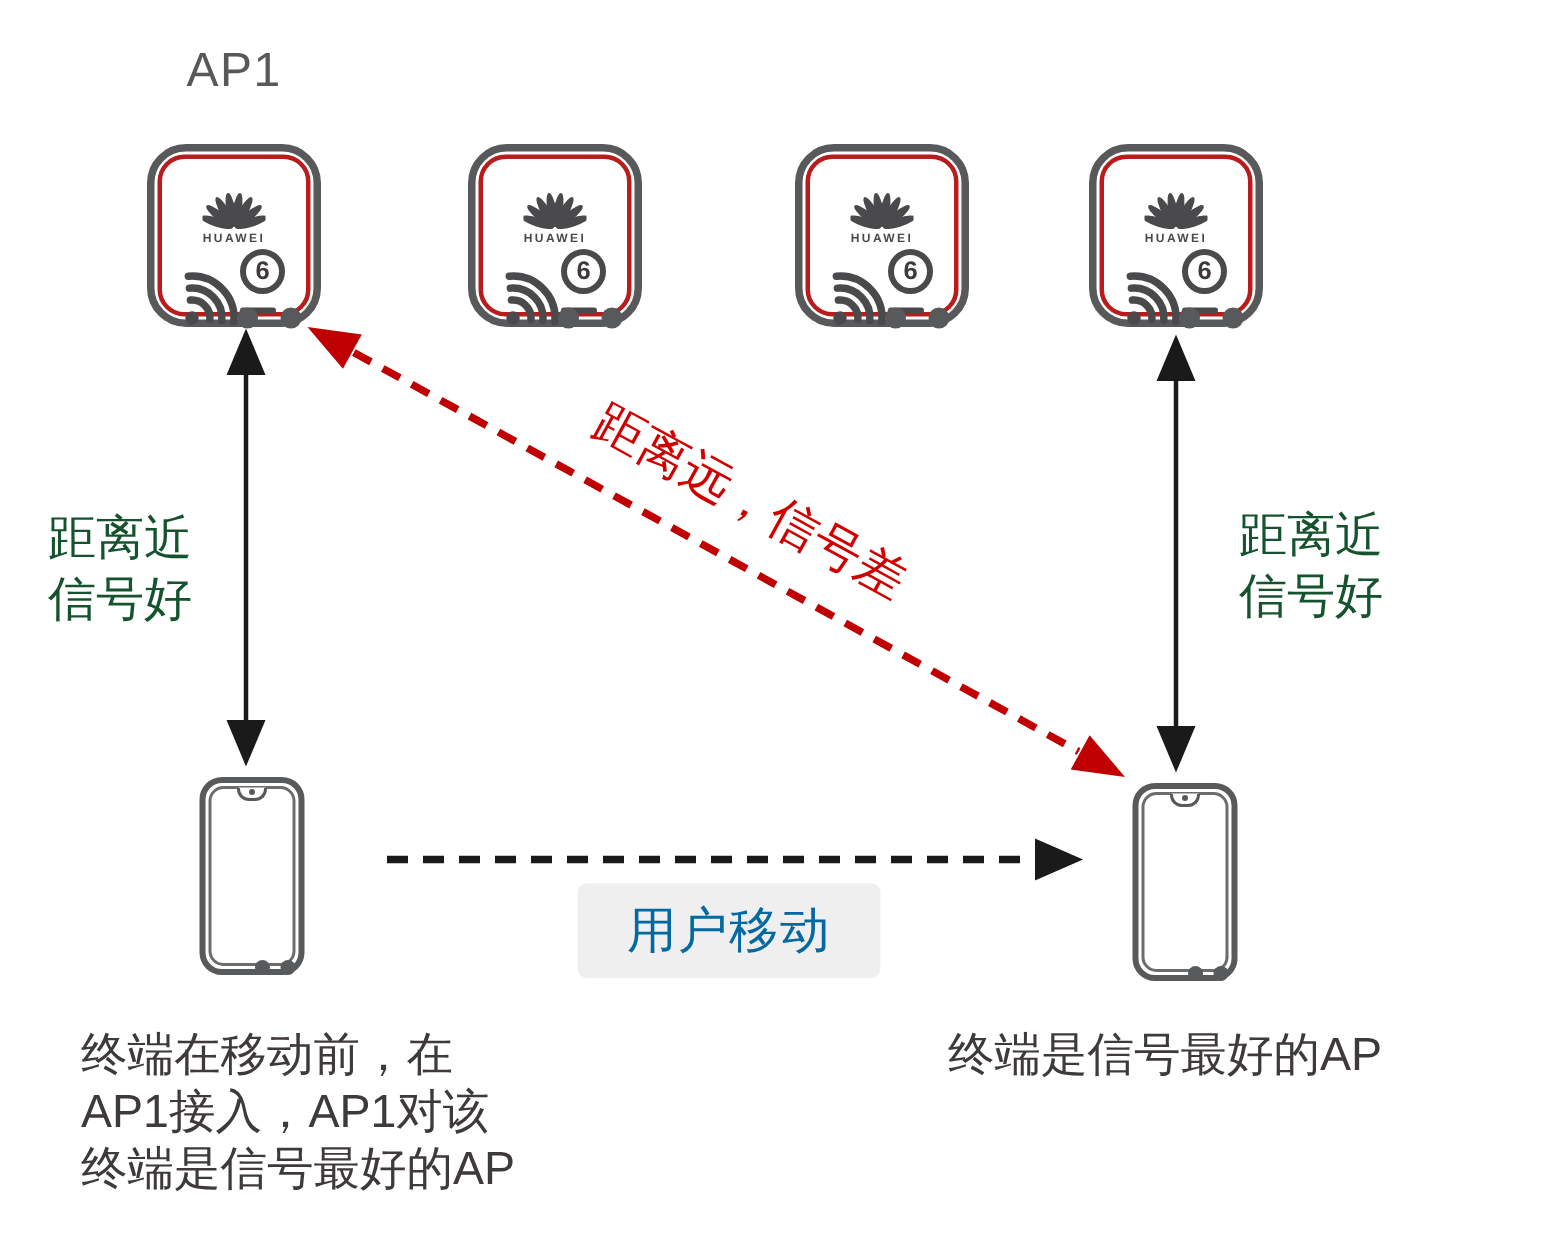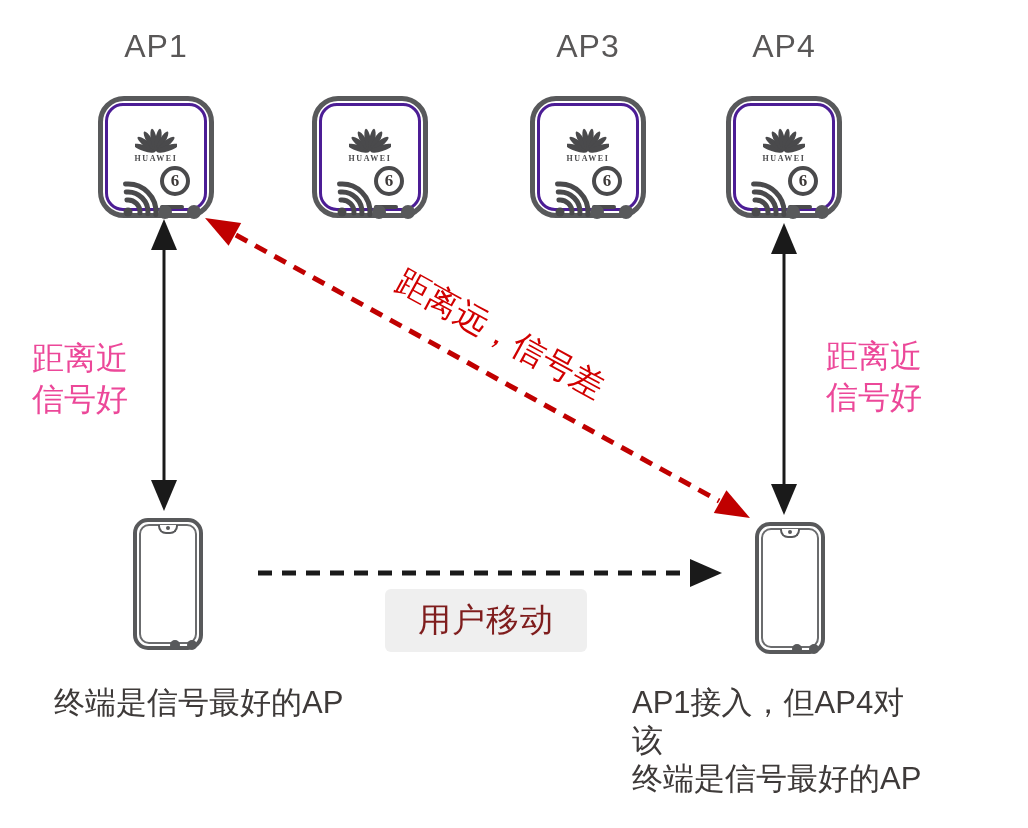--- a/index.html
+++ b/index.html
@@ -10,21 +10,21 @@
   
   #arrows{position:absolute;left:0;top:0;width:1028px;height:828px;pointer-events:none;}
 
   
   .ap-label{position:absolute;top:28px;width:116px;text-align:center;
     font-size:32px;font-weight:400;color:#595757;letter-spacing:1px;}
 
   
   .ap{position:absolute;top:96px;width:116px;height:122px;box-sizing:border-box;
     border:5px solid #58595B;border-radius:26px;background:#ffffff;}
-  .ap-inner{position:absolute;inset:2px;border:3px solid #4c1d95;border-radius:18px;background:#ffffff;font-family:Liberation Serif, serif;}
+  .ap-inner{position:absolute;inset:2px;border:3px solid #b91c1c;border-radius:18px;background:#ffffff;}
   .hw-logo{position:absolute;left:50%;top:17px;transform:translateX(-50%);width:42px;height:30px;}
   .hw-text{position:absolute;left:0;right:0;top:48px;text-align:center;
     font-size:8px;font-weight:700;letter-spacing:1.6px;color:#4a4a4c;}
   .wifi-svg{position:absolute;left:4px;top:58px;width:54px;height:54px;}
   .badge6{position:absolute;left:52px;top:60px;width:22px;height:22px;background:#ffffff;
     border:4px solid #4a4a4c;border-radius:50%;display:flex;align-items:center;justify-content:center;
     font-size:17px;font-weight:700;color:#3e3a39;}
   .ap-dash{position:absolute;left:52px;top:99px;width:24px;height:4px;background:#4a4a4c;border-radius:2px;}
   .foot{position:absolute;width:14px;height:14px;border-radius:50%;background:#58595B;bottom:-6px;}
   .foot.f1{left:55px;} .foot.f2{left:84px;}
@@ -35,28 +35,28 @@
   .phone-inner{position:absolute;inset:2px;border:2px solid #6b6c6e;border-radius:10px;background:#ffffff;}
   .notch{position:absolute;left:50%;top:-1px;transform:translateX(-50%);width:16px;height:7px;
     border:2px solid #58595B;border-top:none;border-radius:0 0 8px 8px;background:#ffffff;}
   .notch i{position:absolute;left:50%;top:1px;transform:translateX(-50%);
     width:4px;height:4px;border-radius:50%;background:#58595B;}
   .pfoot{position:absolute;width:10px;height:10px;border-radius:50%;background:#58595B;bottom:-4px;}
   .pfoot.f1{left:33px;} .pfoot.f2{left:50px;}
 
   
   .near-label{position:absolute;width:112px;text-align:center;
-    font-size:32px;line-height:41px;color:#ec4899;}
+    font-size:32px;line-height:41px;color:#14532d;}
   #near-left{left:24px;top:338px;}
   #near-right{left:818px;top:336px;}
   #far-label{position:absolute;left:378px;top:312px;width:244px;text-align:center;
     font-size:33px;color:#D10000;transform:rotate(28.7deg);transform-origin:center;white-space:nowrap;}
   #move-box{position:absolute;left:385px;top:589px;width:202px;height:63px;background:#EFEFEF;
     border-radius:6px;display:flex;align-items:center;justify-content:center;
-    font-size:33px;color:#7f1d1d;letter-spacing:1px;}
+    font-size:33px;color:#0369a1;letter-spacing:1px;}
   .caption{position:absolute;top:684px;font-size:31px;line-height:38px;color:#3E3A39;}
   #caption-left{left:54px;}
   #caption-right{left:632px;}
 </style>
 </head>
 <body>
 
 <div id="canvas">
 
   <svg id="arrows" viewBox="0 0 1028 828">
@@ -79,22 +79,20 @@
       <polygon points="750,518 713.8,513.0 726.4,490.2" fill="#C00000"></polygon>
     </g>
 
     <g>
       <line x1="258" y1="573" x2="690" y2="573" stroke="#1A1A1A" stroke-width="5" stroke-dasharray="14 10"></line>
       <polygon points="722,573 690,559 690,587" fill="#1A1A1A"></polygon>
     </g>
   </svg>
 
   <div class="ap-label" style="left:98px">AP1</div>
-  <div class="ap-label" style="left:530px">AP3</div>
-  <div class="ap-label" style="left:726px">AP4</div>
 
   <div class="ap" style="left:98px">
     <div class="ap-inner">
       <svg class="hw-logo" viewBox="0 0 48 34">
         <g fill="#4a4a4c">
           <g transform="rotate(-72 24 33)">
               <ellipse cx="24" cy="19" rx="3.4" ry="13"></ellipse>
             </g>
           <g transform="rotate(-51 24 33)">
               <ellipse cx="24" cy="19" rx="3.4" ry="13"></ellipse>
@@ -300,20 +298,21 @@
   <div id="near-right" class="near-label">
     <div>距离近</div>
     <div>信号好</div>
   </div>
 
   <div id="far-label">距离远，信号差</div>
 
   <div id="move-box">用户移动</div>
 
   <div id="caption-left" class="caption">
+    <div>终端在移动前，在</div>
+    <div>AP1接入，AP1对该</div>
     <div>终端是信号最好的AP</div>
   </div>
   <div id="caption-right" class="caption">
-    <div>AP1接入，但AP4对该</div>
     <div>终端是信号最好的AP</div>
   </div>
 
 </div>
 
 </body></html>

